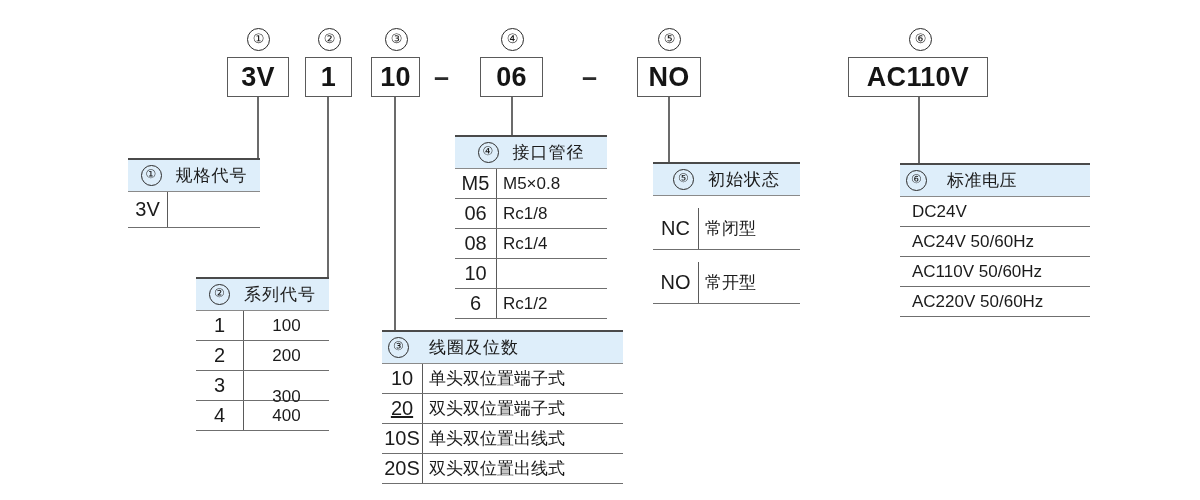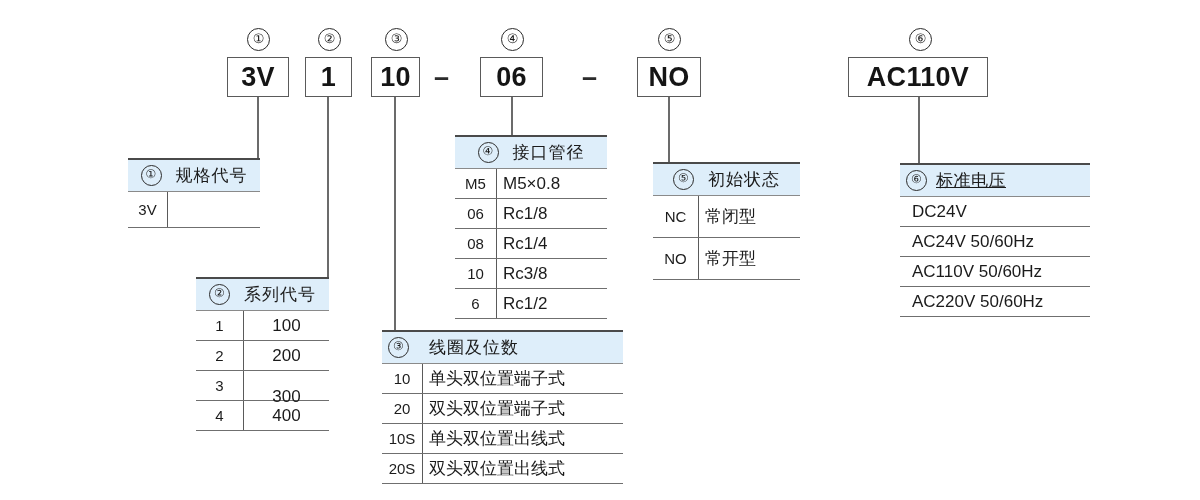--- a/index.html
+++ b/index.html
@@ -106,32 +106,32 @@
     box-sizing: border-box;
     height: 30px;
   }
   .row .c1 {
     flex: 0 0 auto;
     display: flex;
     align-items: center;
     justify-content: center;
     border-right: 1.8px solid #5a5a5a;
     box-sizing: border-box;
-    font-size: 15px;
+    font-size: 20px;
   }
   .row .c2 {
     flex: 1 1 auto;
     display: flex;
     align-items: center;
     padding-left: 6px;
     box-sizing: border-box;
     font-size: 17px;
   }
   .row.single .c2 { padding-left: 12px; }
-  .row.tall { height: 42px; }
+  .row.tall { height: 42px; margin-top: 12px; }
 </style>
 </head>
 <body>
 
 <div class="canvas">
 
   <div class="circ" style="left:247px; top:28px;">①</div>
   <div class="circ" style="left:318px; top:28px;">②</div>
   <div class="circ" style="left:385px; top:28px;">③</div>
   <div class="circ" style="left:501px; top:28px;">④</div>
@@ -198,21 +198,21 @@
   <div class="tbl" style="left:382px; top:330px; width:241px;">
     <div class="hdr left">
       <span class="hcirc">③</span>
       <span class="htxt" style="margin-left:18px;">线圈及位数</span>
     </div>
     <div class="row">
       <div class="c1" style="width:41px;">10</div>
       <div class="c2">单头双位置端子式</div>
     </div>
     <div class="row">
-      <div class="c1" style="width:41px;">20</div>
+      <div class="c1" style="width:41px;text-decoration:underline;">20</div>
       <div class="c2">双头双位置端子式</div>
     </div>
     <div class="row">
       <div class="c1" style="width:41px;">10S</div>
       <div class="c2">单头双位置出线式</div>
     </div>
     <div class="row">
       <div class="c1" style="width:41px;">20S</div>
       <div class="c2">双头双位置出线式</div>
     </div>
@@ -230,21 +230,20 @@
     <div class="row">
       <div class="c1" style="width:42px;">06</div>
       <div class="c2">Rc1/8</div>
     </div>
     <div class="row">
       <div class="c1" style="width:42px;">08</div>
       <div class="c2">Rc1/4</div>
     </div>
     <div class="row">
       <div class="c1" style="width:42px;">10</div>
-      <div class="c2">Rc3/8</div>
     </div>
     <div class="row">
       <div class="c1" style="width:42px;">6</div>
       <div class="c2">Rc1/2</div>
     </div>
   </div>
 
   <div class="tbl" style="left:653px; top:162px; width:147px;">
     <div class="hdr center">
       <span class="hcirc">⑤</span>
@@ -256,21 +255,21 @@
     </div>
     <div class="row tall">
       <div class="c1" style="width:46px;">NO</div>
       <div class="c2">常开型</div>
     </div>
   </div>
 
   <div class="tbl" style="left:900px; top:163px; width:190px;">
     <div class="hdr left">
       <span class="hcirc">⑥</span>
-      <span class="htxt" style="margin-left:7px; letter-spacing:0.5px;text-decoration:underline;">标准电压</span>
+      <span class="htxt" style="margin-left:18px; letter-spacing:0.5px;">标准电压</span>
     </div>
     <div class="row single">
       <div class="c2">DC24V</div>
     </div>
     <div class="row single">
       <div class="c2">AC24V  50/60Hz</div>
     </div>
     <div class="row single">
       <div class="c2">AC110V  50/60Hz</div>
     </div>

